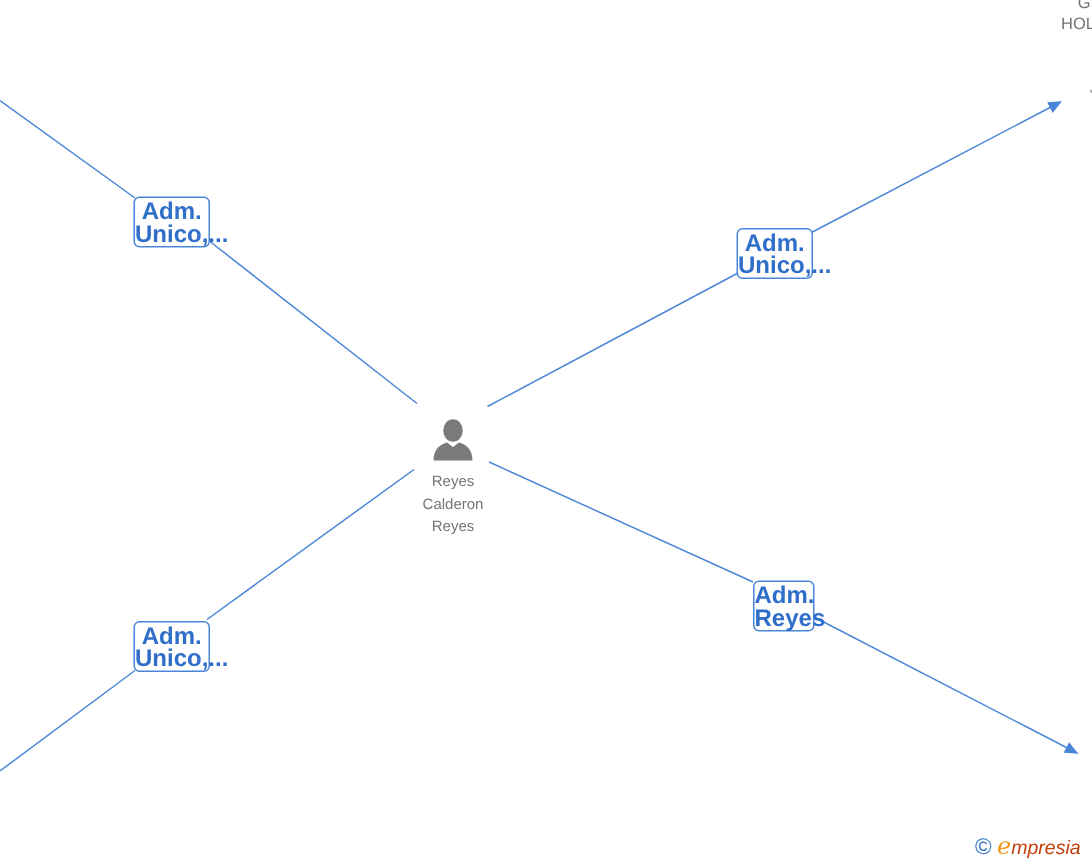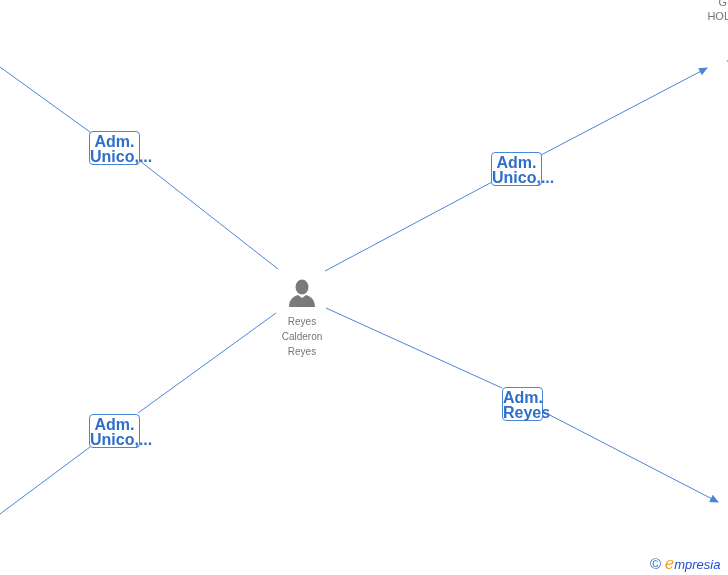--- a/index.html
+++ b/index.html
@@ -31,21 +31,21 @@
     .person svg { display: block; margin: 0 auto 6px auto; }
     .corner-label {
       position: absolute; color: #757575; font-size: 11px; line-height: 14px;
       text-align: right; white-space: nowrap;
     }
     .brand {
       position: absolute; left: 650px; top: 554px; font-size: 13px; color: #2e6fc6;
       white-space: nowrap;
     }
     .brand .e { color: #f39a1e; font-style: italic; font-family: "DejaVu Serif", serif; font-size: 16px; }
-    .brand .rest { font-style: italic; color: #1d4ed8; }
+    .brand .rest { font-style: italic; color: #c2410c; }
   </style>
 </head>
 <body>
 
 <svg id="edges" width="728" height="575">
   <defs>
     <marker id="arrow" markerWidth="10" markerHeight="10" refX="8" refY="5" orient="auto" markerUnits="userSpaceOnUse">
       <path d="M0,1 L9,5 L0,9 z" fill="#4a86d8"></path>
     </marker>
   </defs>

